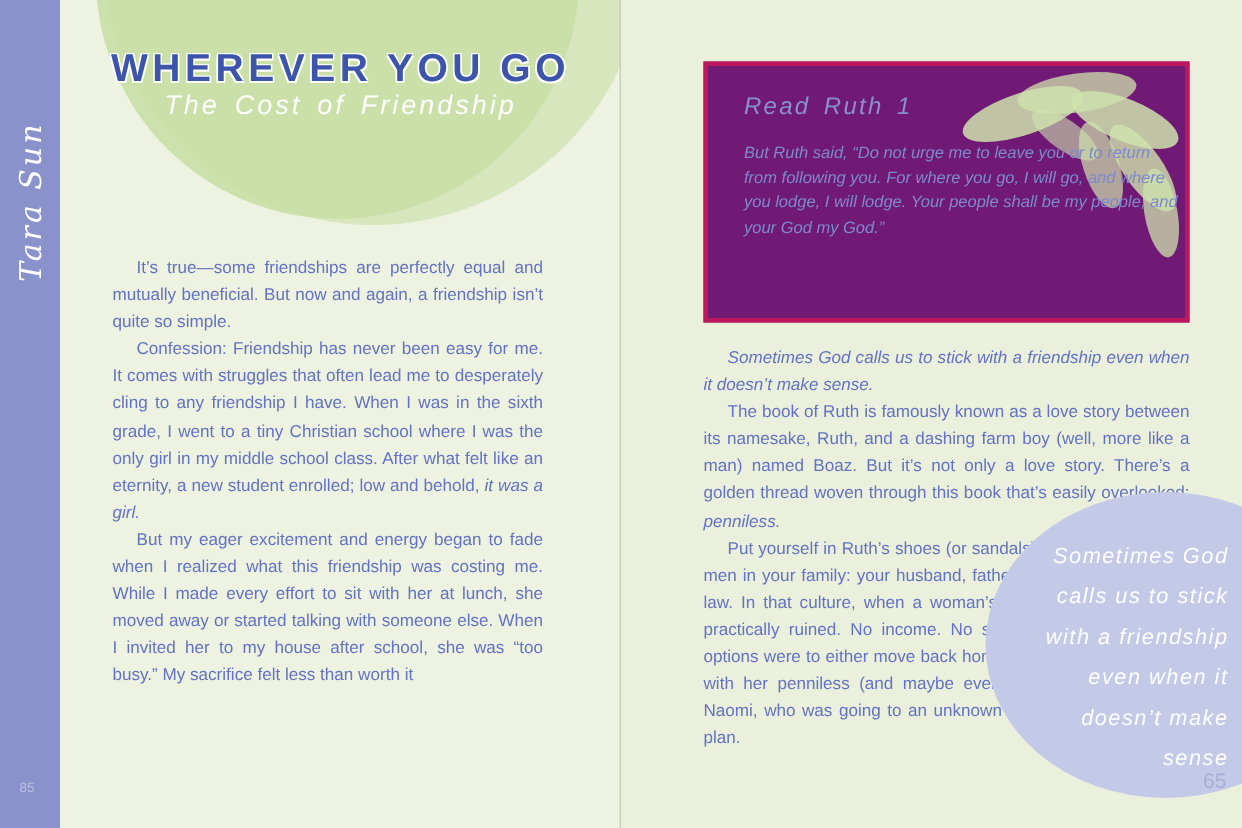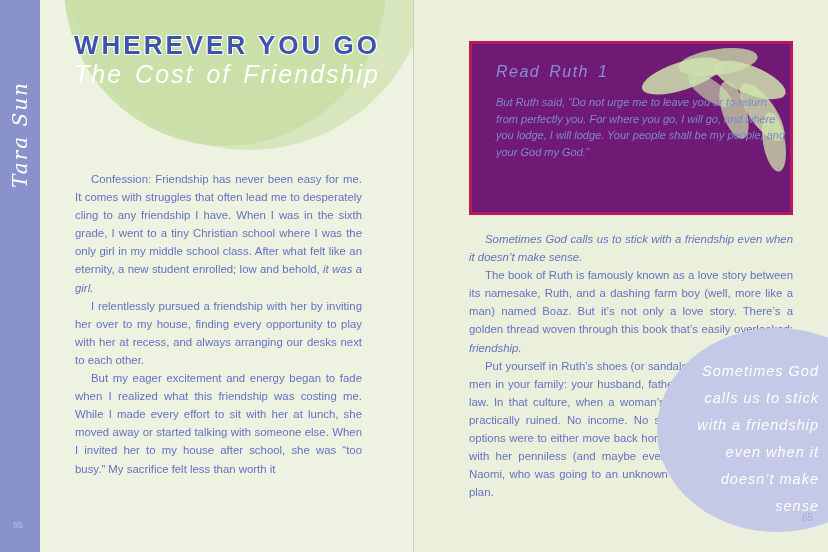--- a/index.html
+++ b/index.html
@@ -19,21 +19,21 @@
   .left-page{position:absolute;left:40px;top:0;width:374px;height:552px;
              background:#eef2e0;overflow:hidden;}
   .circle-light{position:absolute;left:28px;top:-212px;width:362px;height:362px;
                 border-radius:50%;background:#d7e6bd;}
   .circle-dark{position:absolute;left:24px;top:-176px;width:322px;height:322px;
                border-radius:50%;background:#c9dfa6;opacity:.92;}
   .chapter-title{position:absolute;left:0;top:30px;width:374px;text-align:center;
                  font-size:26px;font-weight:bold;letter-spacing:3px;color:#3c55ab;
                  text-shadow:1px 1px 0 #fff,-1px -1px 0 #fff,1px -1px 0 #fff,-1px 1px 0 #fff;}
   .chapter-subtitle{position:absolute;left:0;top:60px;width:374px;text-align:center;
-                    font-style:italic;font-size:25px;letter-spacing:2px;word-spacing:3px;
+                    font-style:italic;font-size:18px;letter-spacing:2px;word-spacing:3px;
                     color:#ffffff;}
   .left-body{position:absolute;left:35px;top:170px;width:287px;
              font-size:11.4px;line-height:18.1px;color:#6372c3;text-align:justify;}
   .left-body p{margin:0;}
   .ind{text-indent:16px;}
   .dropcap{font-weight:bold;font-size:15px;color:#4256b0;}
   em{font-style:italic;}
 
   
   .gutter{position:absolute;left:413px;top:0;width:2px;height:552px;background:#c9d0ba;}
@@ -53,43 +53,43 @@
   .right-body{position:absolute;left:55px;top:230px;width:324px;
               font-size:11.4px;line-height:18.1px;color:#6372c3;text-align:justify;}
   .right-body p{margin:0;}
   .p-wrap{margin-right:133px;}
   .ital{font-style:italic;}
   .pull-ellipse{position:absolute;left:243px;top:328px;width:240px;height:204px;
                 border-radius:50%;background:#c5c9e8;}
   .pull-quote{position:absolute;left:24px;top:30px;width:138px;text-align:right;
               font-style:italic;font-size:14.5px;line-height:27px;letter-spacing:1px;
               color:#ffffff;}
-  .page-num-right{position:absolute;left:388px;top:512px;font-size:10px;color:#a8afd5;}
+  .page-num-right{position:absolute;left:388px;top:512px;font-size:14px;color:#a8afd5;}
 </style>
 </head>
 <body>
 
 <div class="spread">
 
   <div class="sidebar">
     <div class="author-wrap">
       <span class="author-name">Tara Sun</span>
     </div>
     <div class="page-num-left">85</div>
   </div>
 
   <div class="left-page">
     <div class="circle-light"></div>
     <div class="circle-dark"></div>
     <div class="chapter-title">WHEREVER YOU GO</div>
     <div class="chapter-subtitle">The Cost of Friendship</div>
 
     <div class="left-body">
+      <p class="ind">It’s true—some friendships are perfectly equal and mutually beneficial. But now and again, a friendship isn’t quite so simple.</p>
       <p class="ind"><span>Confession: Friendship has never been easy for me. It comes with struggles that often lead me to desperately cling to any friendship I have. When I was in the sixth grade, I went to a tiny Christian school where I was the only girl in my middle school class. After what felt like an eternity, a new student enrolled; low and behold, </span><em>it was a girl.</em></p>
-      <p class="ind">I relentlessly pursued a friendship with her by inviting her over to my house, finding every opportunity to play with her at recess, and always arranging our desks next to each other.</p>
       <p class="ind">But my eager excitement and energy began to fade when I realized what this friendship was costing me. While I made every effort to sit with her at lunch, she moved away or started talking with someone else. When I invited her to my house after school, she was “too busy.” My sacrifice felt less than worth it</p>
 
     </div>
   </div>
 
   <div class="gutter"></div>
 
   <div class="right-page">
 
     <div class="verse-box">
@@ -101,28 +101,28 @@
           <ellipse cx="140" cy="74" rx="34" ry="13" transform="rotate(55 140 74)" opacity="0.8"></ellipse>
           <ellipse cx="112" cy="72" rx="30" ry="12" transform="rotate(72 112 72)" opacity="0.7"></ellipse>
           <ellipse cx="152" cy="104" rx="30" ry="11" transform="rotate(80 152 104)" opacity="0.75"></ellipse>
           <ellipse cx="88" cy="52" rx="26" ry="10" transform="rotate(35 88 52)" opacity="0.6"></ellipse>
         </g>
       </svg>
       <div class="box-content">
         <div class="box-heading">
           <div>Read Ruth 1</div>
         </div>
-        <div class="verse-text">But Ruth said, “Do not urge me to leave you or to return from perfectly you. For where you go, I will go, and where you lodge, I will lodge. Your people shall be my people, and your God my God.”</div>
+        <div class="verse-text">But Ruth said, “Do not urge me to leave you or to return from following you. For where you go, I will go, and where you lodge, I will lodge. Your people shall be my people, and your God my God.”</div>
 
       </div>
     </div>
 
     <div class="right-body">
       <p class="ind ital">Sometimes God calls us to stick with a friendship even when it doesn’t make sense.</p>
-      <p class="ind"><span>The book of Ruth is famously known as a love story between its namesake, Ruth, and a dashing farm boy (well, more like a man) named Boaz. But it’s not only a love story. There’s a golden thread woven through this book that’s easily overlooked: </span><em>friendship.</em></p>
+      <p class="ind"><span>The book of Ruth is famously known as a love story between its namesake, Ruth, and a dashing farm boy (well, more like a man) named Boaz. But it’s not only a love story. There’s a golden thread woven through this book that’s easily overlooked: </span><em>penniless.</em></p>
       <p class="ind p-wrap">Put yourself in Ruth’s shoes (or sandals). You just lost all the men in your family: your husband, father-in-law, and brother-in-law. In that culture, when a woman’s husband died, she was practically ruined. No income. No security. No home. Ruth’s options were to either move back home with her parents or stay with her penniless (and maybe even grumpy) mother-in-law, Naomi, who was going to an unknown land with an unplanned plan.</p>
     </div>
 
     <div class="pull-ellipse">
       <div class="pull-quote">Sometimes God calls us to stick with a friendship even when it doesn’t make sense</div>
     </div>
 
     <div class="page-num-right">65</div>
   </div>
 

